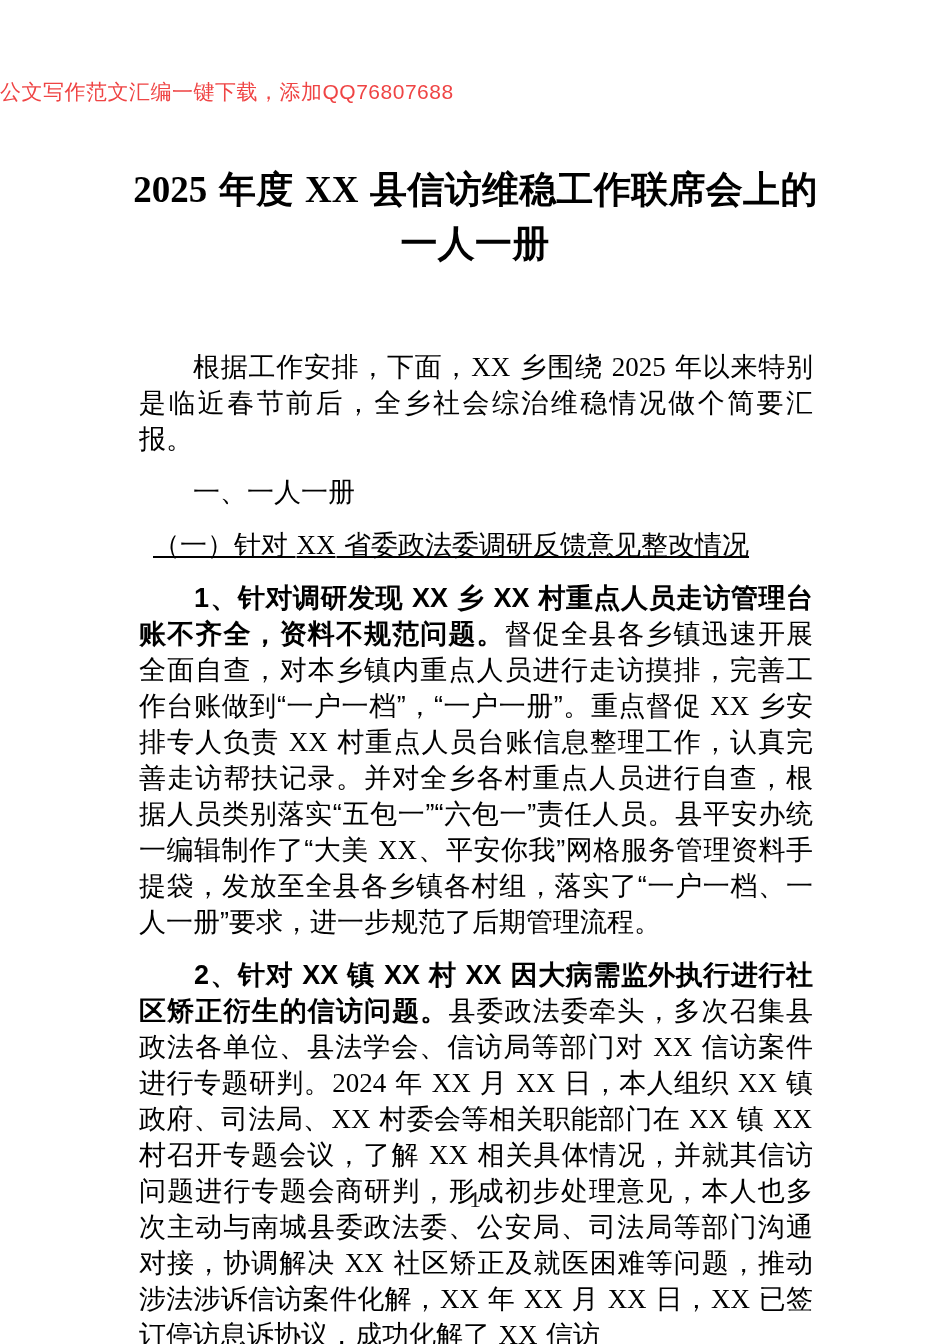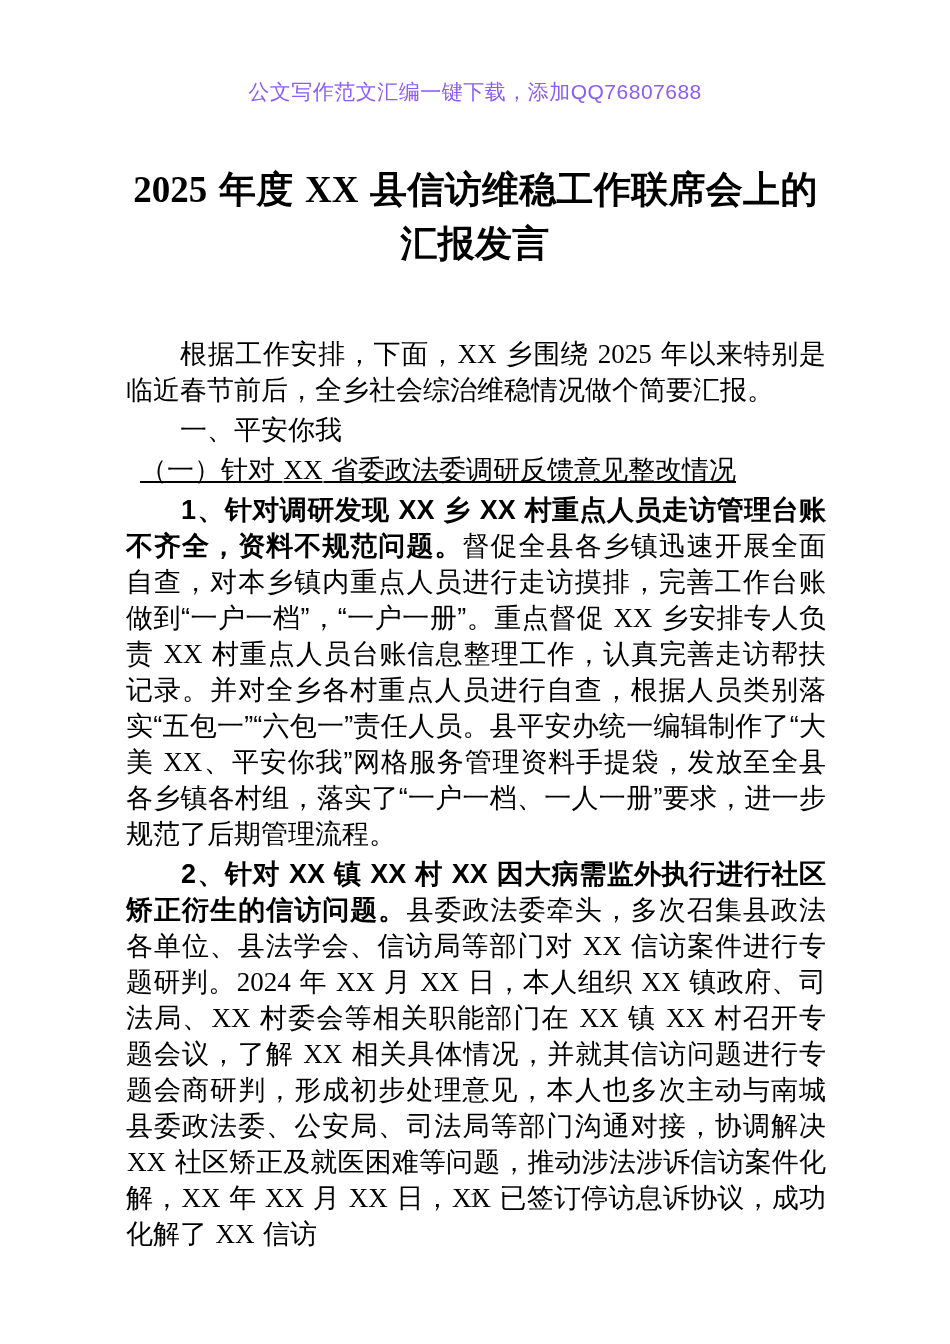--- a/index.html
+++ b/index.html
@@ -22,22 +22,21 @@
     height: 1344px;
     box-sizing: border-box;
   }
 
   
   .watermark {
     position: absolute;
     top: 78px;
     left: 0;
     width: 950px;
-    text-align: center;
-    color: #8b5cf6;
+    color: #ef4444;
     font-size: 21px;
     letter-spacing: 0.5px;
     font-family: "Liberation Sans", "DejaVu Sans", sans-serif;
     white-space: nowrap;
   }
 
   
   .doc-title {
     position: absolute;
     top: 163px;
@@ -60,21 +59,21 @@
     position: absolute;
     top: 332px;
     left: 122px;
     width: 708px;
   }
   .para {
     font-size: 27px;
     line-height: 36px;
     text-align: justify;
     text-justify: inter-ideograph;
-    margin: 4px;
+    margin: 17px;
     letter-spacing: 0;
     font-family: "Liberation Sans", "DejaVu Sans", sans-serif;
     word-break: break-all;
   }
   .indent2 { text-indent: 54px; }
   .indent1 { text-indent: 14px; text-decoration: underline; }
   .para b {
     font-weight: 700;
   }
   .lat {
@@ -100,28 +99,28 @@
 </style>
 </head>
 <body>
 
 <div class="page">
 
   <div class="watermark">公文写作范文汇编一键下载，添加QQ76807688</div>
 
   <div class="doc-title">
     <div><span class="lat">2025</span> 年度 <span class="lat">XX</span> 县信访维稳工作联席会上的</div>
-    <div>汇报发言</div>
+    <div>一人一册</div>
   </div>
 
   <div class="body-block">
 
     <p class="para indent2">根据工作安排，下面，<span class="lat">XX</span> 乡围绕 <span class="lat">2025</span> 年以来特别是临近春节前后，全乡社会综治维稳情况做个简要汇报。</p>
 
-    <p class="para indent2">一、平安你我</p>
+    <p class="para indent2">一、一人一册</p>
 
     <p class="para indent1">（一）针对 <span class="lat">XX</span> 省委政法委调研反馈意见整改情况</p>
 
     <p class="para indent2"><b><span class="lat">1</span>、针对调研发现 <span class="lat">XX</span> 乡 <span class="lat">XX</span> 村重点人员走访管理台账不齐全，资料不规范问题。</b><span>督促全县各乡镇迅速开展全面自查，对本乡镇内重点人员进行走访摸排，完善工作台账做到“一户一档”，“一户一册”。重点督促 <span class="lat">XX</span> 乡安排专人负责 <span class="lat">XX</span> 村重点人员台账信息整理工作，认真完善走访帮扶记录。并对全乡各村重点人员进行自查，根据人员类别落实“五包一”“六包一”责任人员。县平安办统一编辑制作了“大美 <span class="lat">XX</span>、平安你我”网格服务管理资料手提袋，发放至全县各乡镇各村组，落实了“一户一档、一人一册”要求，进一步规范了后期管理流程。</span></p>
 
     <p class="para indent2"><b><span class="lat">2</span>、针对 <span class="lat">XX</span> 镇 <span class="lat">XX</span> 村 <span class="lat">XX</span> 因大病需监外执行进行社区矫正衍生的信访问题。</b><span>县委政法委牵头，多次召集县政法各单位、县法学会、信访局等部门对 <span class="lat">XX</span> 信访案件进行专题研判。<span class="lat">2024</span> 年 <span class="lat">XX</span> 月 <span class="lat">XX</span> 日，本人组织 <span class="lat">XX</span> 镇政府、司法局、<span class="lat">XX</span> 村委会等相关职能部门在 <span class="lat">XX</span> 镇 <span class="lat">XX</span> 村召开专题会议，了解 <span class="lat">XX</span> 相关具体情况，并就其信访问题进行专题会商研判，形成初步处理意见，本人也多次主动与南城县委政法委、公安局、司法局等部门沟通对接，协调解决 <span class="lat">XX</span> 社区矫正及就医困难等问题，推动涉法涉诉信访案件化解，<span class="lat">XX</span> 年 <span class="lat">XX</span> 月 <span class="lat">XX</span> 日，<span class="lat">XX</span> 已签订停访息诉协议，成功化解了 <span class="lat">XX</span> 信访</span></p>
 
   </div>
 
   <div class="page-number">1</div>

